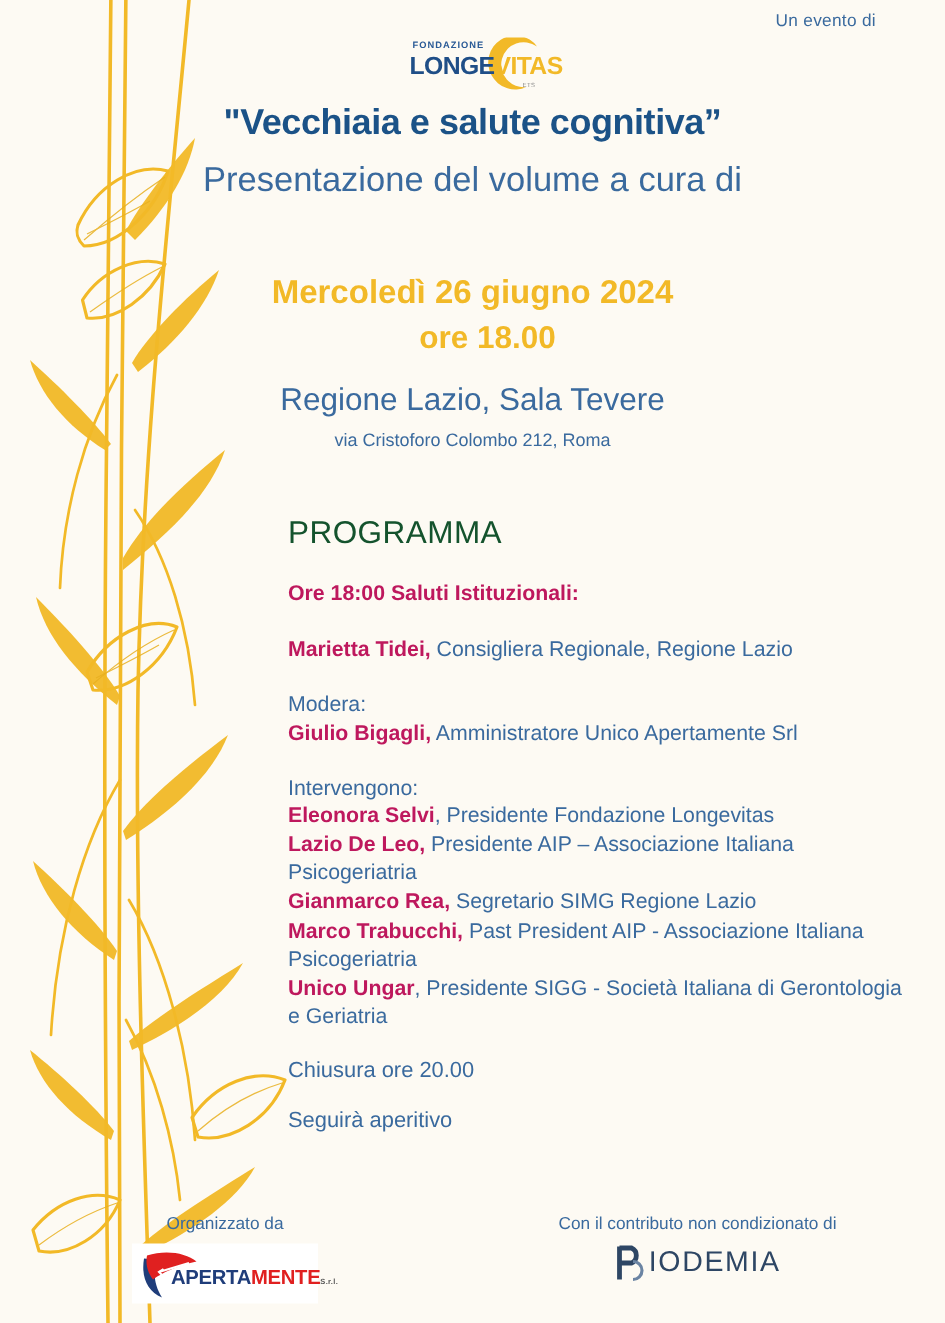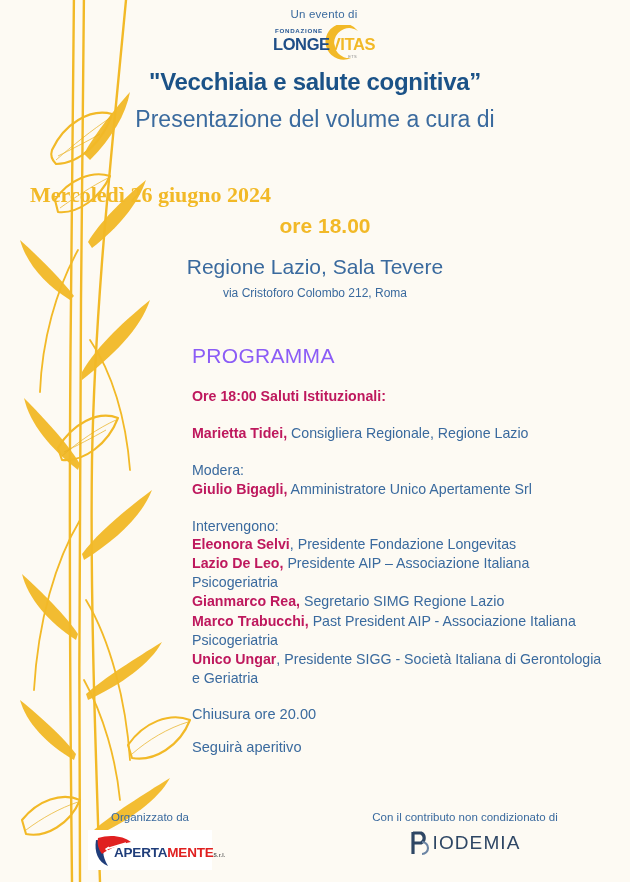--- a/index.html
+++ b/index.html
@@ -27,22 +27,22 @@
   }
   
   #content {
     position:absolute;
     left:0; top:0;
     width:630px; height:882px;
     z-index:2;
   }
   .evento-label {
     position:absolute; top:8px; left:0; width:584px;
-    text-align:center;
-    font-size:11.5px; color:#3A6A9E; letter-spacing:.2px;margin-left:32px;
+    text-align:right;
+    font-size:11.5px; color:#3A6A9E; letter-spacing:.2px;
   }
   
   #longevitas-logo {
     position:absolute; top:26px; left:0; width:630px;
     display:flex; justify-content:center; align-items:center;text-decoration:underline;
   }
   .lv-wrap { position:relative; width:96px; height:36px; }
   .lv-swoosh { position:absolute; right:-2px; top:-1px; }
   .lv-fond {
     position:absolute; top:1px; left:8px;
@@ -68,21 +68,22 @@
     letter-spacing:-.3px;
   }
   .title-sub {
     position:absolute; top:105px; left:30px; width:570px;
     text-align:center;
     font-size:23px; font-weight:normal; color:#3A6A9E;
     line-height:1.28;
   }
   .date-line {
     position:absolute; top:182px; left:30px; width:570px;
-    font-size:22px; font-weight:bold; color:#F2B927;font-family:Liberation Serif, serif;
+    text-align:center;
+    font-size:22px; font-weight:bold; color:#F2B927;
   }
   .time-line {
     position:absolute; top:214px; left:40px; width:570px;
     text-align:center;
     font-size:21px; font-weight:bold; color:#F2B927;
   }
   .venue-line {
     position:absolute; top:255px; left:30px; width:570px;
     text-align:center;
     font-size:21px; color:#3A6A9E;
@@ -92,21 +93,21 @@
     text-align:center;
     font-size:12px; color:#3A6A9E;
   }
 
   
   #programme {
     position:absolute;
     left:192px; top:344px; width:420px;
   }
   .prog-heading {
-    font-size:21px; color:#8b5cf6; letter-spacing:.3px;
+    font-size:21px; color:#14532d; letter-spacing:.3px;
     margin-bottom:19px;
   }
   .blk { margin-bottom:18px; }
   .ln { font-size:14.2px; line-height:1.33; color:#3A6A9E; }
   .ln b, .nm { font-weight:bold; color:#be185d; }
   .lbl { font-size:14.2px; line-height:1.33; color:#3A6A9E; }
   .tight .ln { line-height:1.34; }
   .closing { font-size:14.6px; color:#3A6A9E; margin-bottom:17px; }
 
   

